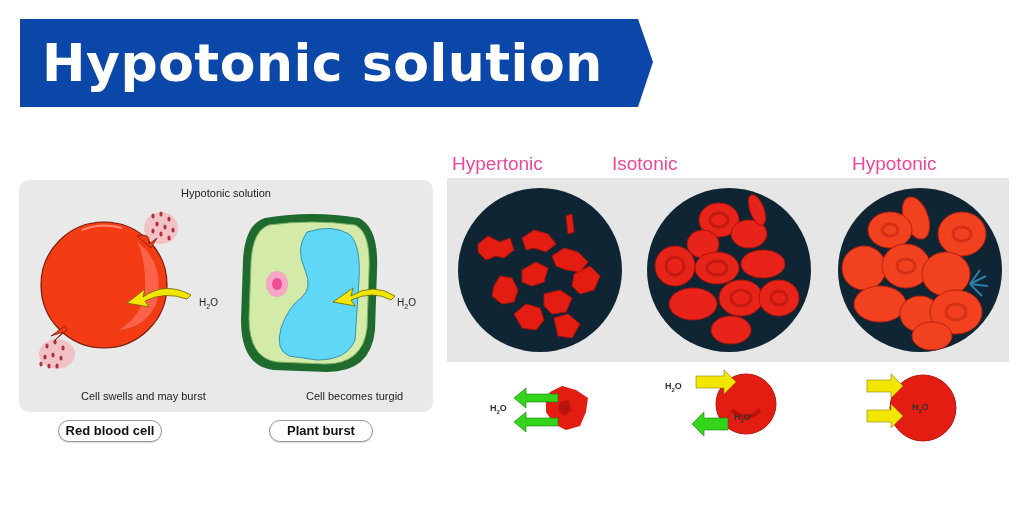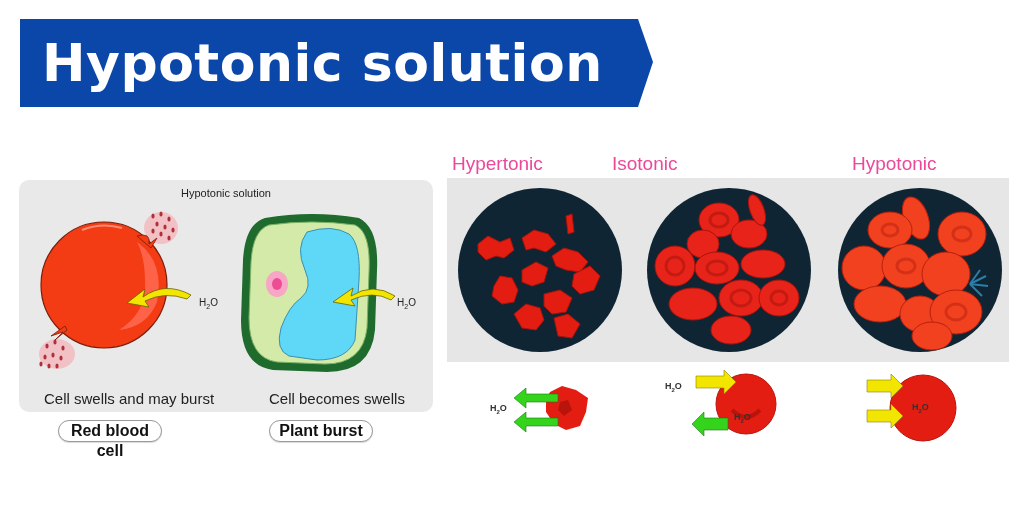--- a/index.html
+++ b/index.html
@@ -2,22 +2,22 @@
 <html><head>
 <meta charset="utf-8">
 <style>
   html, body { margin:0; padding:0; }
   body { width:1024px; height:512px; background:#ffffff; position:relative; overflow:hidden; font-family:"Liberation Sans", sans-serif; }
   .banner { position:absolute; left:20px; top:19px; width:633px; height:88px; }
   .banner svg { position:absolute; left:0; top:0; }
   .banner-title { position:absolute; left:22px; top:4px; font-family:"DejaVu Sans", sans-serif; font-weight:bold; font-size:52px; color:#ffffff; letter-spacing:0.5px; line-height:80px; }
   .left-panel { position:absolute; left:19px; top:180px; width:414px; height:232px; background:#e9e9e9; border-radius:10px; }
   .panel-title { position:absolute; left:0; width:414px; top:7px; text-align:center; font-size:11px; color:#222; }
-  .caption { position:absolute; font-size:15px; color:#222; }
-  .pill { position:absolute; height:20px; border:1px solid #9a9a9a; border-radius:11px; background:#fff; font-weight:bold; font-size:16px; color:#111; text-align:center; line-height:20px; box-shadow:0 1px 1px rgba(0,0,0,0.15); }
+  .caption { position:absolute; font-size:11px; color:#222;margin-left:37px; }
+  .pill { position:absolute; height:20px; border:1px solid #9a9a9a; border-radius:11px; background:#fff; font-weight:bold; font-size:13px; color:#111; text-align:center; line-height:20px; box-shadow:0 1px 1px rgba(0,0,0,0.15); }
   .h2o { position:absolute; font-size:10px; color:#222; }
   .h2o sub { font-size:7px; }
   .right-panel { position:absolute; left:447px; top:178px; width:562px; height:184px; background:#e6e6e6; }
   .col-title { position:absolute; top:153px; font-weight:normal; font-size:19px; color:#ec4899; text-align:left; width:180px; }
   .abs { position:absolute; }
   .small-h2o { position:absolute; font-weight:bold; font-size:9px; color:#333; }
   .small-h2o sub { font-size:6px; }
 </style>
 </head>
 <body>
@@ -77,21 +77,21 @@
     <path d="M28,8 Q75,0 122,8 Q142,18 140,60 L138,120 Q134,162 90,162 L36,160 Q4,156 4,110 L6,50 Q8,14 28,8 Z" fill="#1f6b2e"></path>
     <path d="M32,15 Q75,9 118,15 Q134,22 132,62 L130,118 Q126,154 88,154 L40,152 Q12,148 12,108 L14,52 Q16,20 32,15 Z" fill="#d4eaa8" stroke="#7db366" stroke-width="1"></path>
     <path d="M70,22 Q95,14 112,24 Q124,34 122,70 L118,130 Q110,150 80,150 L52,146 Q38,140 44,118 Q52,96 64,88 Q76,78 68,60 Q58,38 70,22 Z" fill="#5fd8f7" stroke="#3a8fb2" stroke-width="1"></path>
     <ellipse cx="40" cy="74" rx="11" ry="13" fill="#f7a6c6"></ellipse>
     <ellipse cx="40" cy="74" rx="5" ry="6" fill="#ee4c95"></ellipse>
   </svg>
   <svg class="abs" style="left:310px;top:104px;" width="70" height="30">
     <path d="M66,12 Q44,-2 22,12 L24,4 L4,18 L26,22 L22,16 Q44,6 62,16 Z" fill="#f2e600" stroke="#6a6200" stroke-width="0.8"></path>
   </svg>
   <div class="h2o" style="left:378px;top:117px;">H<sub>2</sub>O</div>
-  <div class="caption" style="left:250px;top:210px;">Cell becomes swells</div>
+  <div class="caption" style="left:250px;top:210px;">Cell becomes turgid</div>
 </div>
 
 <div class="pill" style="left:58px;top:420px;width:102px;">Red blood cell</div>
 <div class="pill" style="left:269px;top:420px;width:102px;">Plant burst</div>
 
 <div class="col-title" style="left:452px;">Hypertonic</div>
 <div class="col-title" style="left:612px;">Isotonic</div>
 <div class="col-title" style="left:852px;">Hypotonic</div>
 
 <div class="right-panel"></div>

